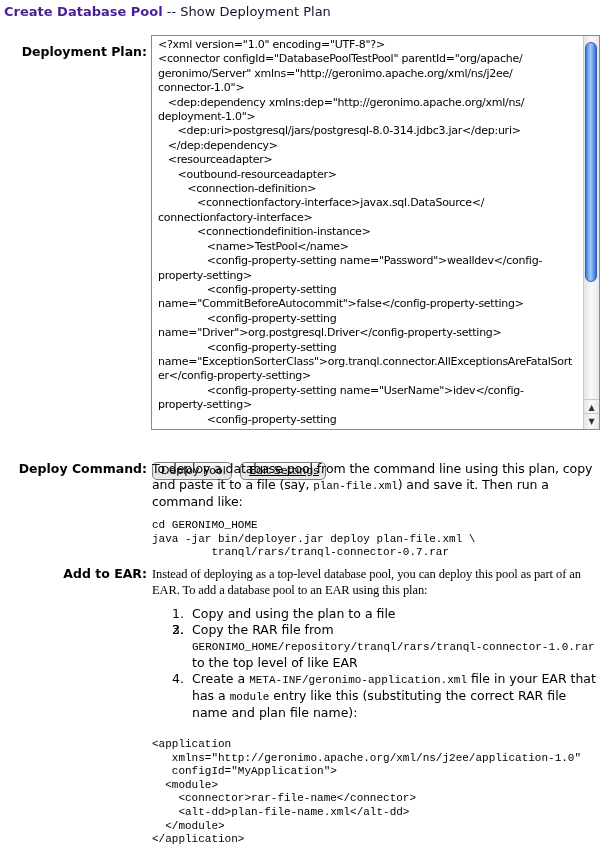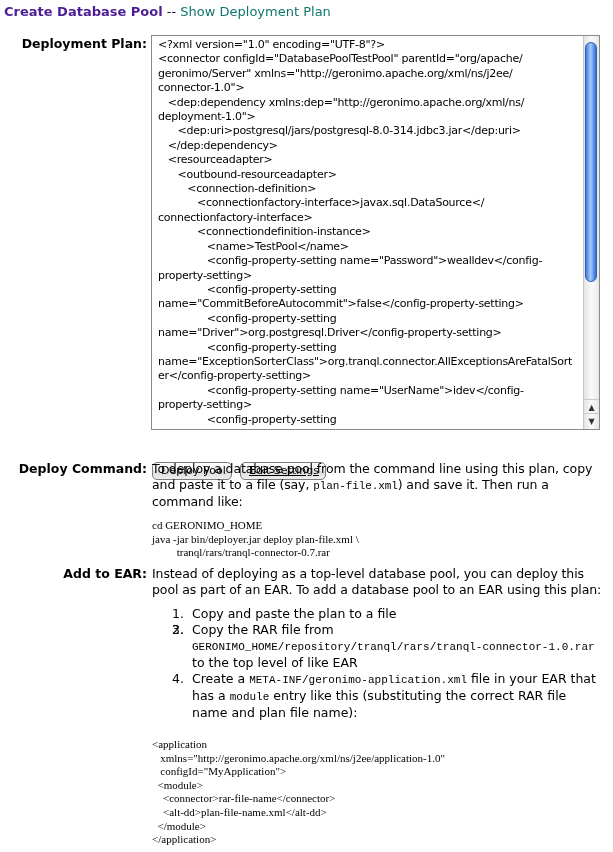--- a/index.html
+++ b/index.html
@@ -6,21 +6,21 @@
   body {
     width: 613px; height: 852px; overflow: hidden; position: relative;
     font-family: "DejaVu Sans", sans-serif; font-size: 12px; color: #000;
   }
   .title {
     position: absolute; left: 4px; top: 4px; font-size: 13px; line-height: 16px;
     white-space: nowrap;
   }
   .title .main { font-weight: bold; color: #4c1d95; }
   .title .sep { color: #1c1c4c; }
-  .title .sub { color: #0f766e; }
+  .title .sub { color: #0f172a; }
 
   .label {
     position: absolute; right: 466px; font-weight: bold; font-size: 12.5px;
     text-align: right; white-space: nowrap; line-height: 16px;
   }
 
   .plan-box {
     position: absolute; left: 151px; top: 35px; width: 449px; height: 395px;
     border: 1px solid #8a8a8a; box-sizing: border-box; background: #fff;
     overflow: hidden;
@@ -58,66 +58,66 @@
   }
 
   .para {
     position: absolute; left: 152px; width: 455px; font-size: 12.5px; line-height: 16px;
     letter-spacing: -0.1px;
   }
   code, .mono {
     font-family: "Liberation Mono", monospace; font-size: 11px;
   }
   .pre {
-    position: absolute; left: 152px; font-family: Liberation Serif, serif;
+    position: absolute; left: 152px; font-family: Liberation Mono, monospace;
     font-size: 11px; line-height: 13.6px; white-space: pre; color: #000;
   }
   .ol {
     position: absolute; left: 172px; width: 430px; margin: 0; padding: 0; list-style: none;
     font-size: 12.5px; line-height: 16px;
   }
   .ol li { position: relative; padding-left: 20px; }
   .ol li .num { position: absolute; left: 0; top: 0; }
 </style>
 </head>
 <body>
 
 <div class="title">
   <span class="main">Create Database Pool</span>
   <span class="sep">--</span>
   <span class="sub">Show Deployment Plan</span>
 </div>
 
-<div class="label" style="top:36px;">Deployment Plan:</div>
+<div class="label" style="top:44px;">Deployment Plan:</div>
 
 <div class="plan-box">
   <div class="plan-text" id="plan-text"><div>&lt;?xml version="1.0" encoding="UTF-8"?&gt;</div><div>&lt;connector configId="DatabasePoolTestPool" parentId="org/apache/</div><div>geronimo/Server" xmlns="http://geronimo.apache.org/xml/ns/j2ee/</div><div>connector-1.0"&gt;</div><div>   &lt;dep:dependency xmlns:dep="http://geronimo.apache.org/xml/ns/</div><div>deployment-1.0"&gt;</div><div>      &lt;dep:uri&gt;postgresql/jars/postgresql-8.0-314.jdbc3.jar&lt;/dep:uri&gt;</div><div>   &lt;/dep:dependency&gt;</div><div>   &lt;resourceadapter&gt;</div><div>      &lt;outbound-resourceadapter&gt;</div><div>         &lt;connection-definition&gt;</div><div>            &lt;connectionfactory-interface&gt;javax.sql.DataSource&lt;/</div><div>connectionfactory-interface&gt;</div><div>            &lt;connectiondefinition-instance&gt;</div><div>               &lt;name&gt;TestPool&lt;/name&gt;</div><div>               &lt;config-property-setting name="Password"&gt;wealldev&lt;/config-</div><div>property-setting&gt;</div><div>               &lt;config-property-setting</div><div>name="CommitBeforeAutocommit"&gt;false&lt;/config-property-setting&gt;</div><div>               &lt;config-property-setting</div><div>name="Driver"&gt;org.postgresql.Driver&lt;/config-property-setting&gt;</div><div>               &lt;config-property-setting</div><div>name="ExceptionSorterClass"&gt;org.tranql.connector.AllExceptionsAreFatalSort</div><div>er&lt;/config-property-setting&gt;</div><div>               &lt;config-property-setting name="UserName"&gt;idev&lt;/config-</div><div>property-setting&gt;</div><div>               &lt;config-property-setting</div><div>name="ConnectionURL"&gt;jdbc:postgresql://home.chariotsolutions.com:5432/</div></div>
   <div class="vscroll">
     <div class="thumb"></div>
     <div class="arrow-up">▲</div>
     <div class="arrow-down">▼</div>
   </div>
 </div>
 
 <button class="btn" style="left:152px; width:80px;">Deploy Pool</button>
 <button class="btn" style="left:240px; width:86px;text-decoration:underline;">Edit Settings</button>
 
 <div class="label" style="top:461px;margin-left:28px;">Deploy Command:</div>
 <div class="para" style="top:461px;">
   <span>To deploy a database pool from the command line using this plan, copy and paste it to a file (say, </span><code>plan-file.xml</code><span>) and save it. Then run a command like:</span>
 </div>
 <div class="pre" style="top:519px;" id="cmd-lines"><div>cd GERONIMO_HOME</div><div>java -jar bin/deployer.jar deploy plan-file.xml \</div><div>         tranql/rars/tranql-connector-0.7.rar</div></div>
 
 <div class="label" style="top:566px;">Add to EAR:</div>
-<div class="para" style="top:566px;">Instead of deploying as a top-level database pool, you can deploy this pool as part of an EAR. To add a database pool to an EAR using this plan:</div>
+<div class="para" style="top:566px;font-family:Liberation Serif, serif;">Instead of deploying as a top-level database pool, you can deploy this pool as part of an EAR. To add a database pool to an EAR using this plan:</div>
 
 <ol class="ol" style="top:606px;">
   <li>
     <span class="num">1.</span>
-    <span>Copy and paste the plan to a file</span>
+    <span>Copy and using the plan to a file</span>
   </li>
   <li>
     <span class="num">2.</span>
   </li>
   <li>
     <span class="num">3.</span>
     <span>Copy the RAR file from </span><br><code style="word-break:break-all;margin-top:18px;">GERONIMO_HOME/repository/tranql/rars/tranql-connector-1.0.rar</code><span> to the top level of like EAR</span>
   </li>
   <li>
     <span class="num">4.</span>

